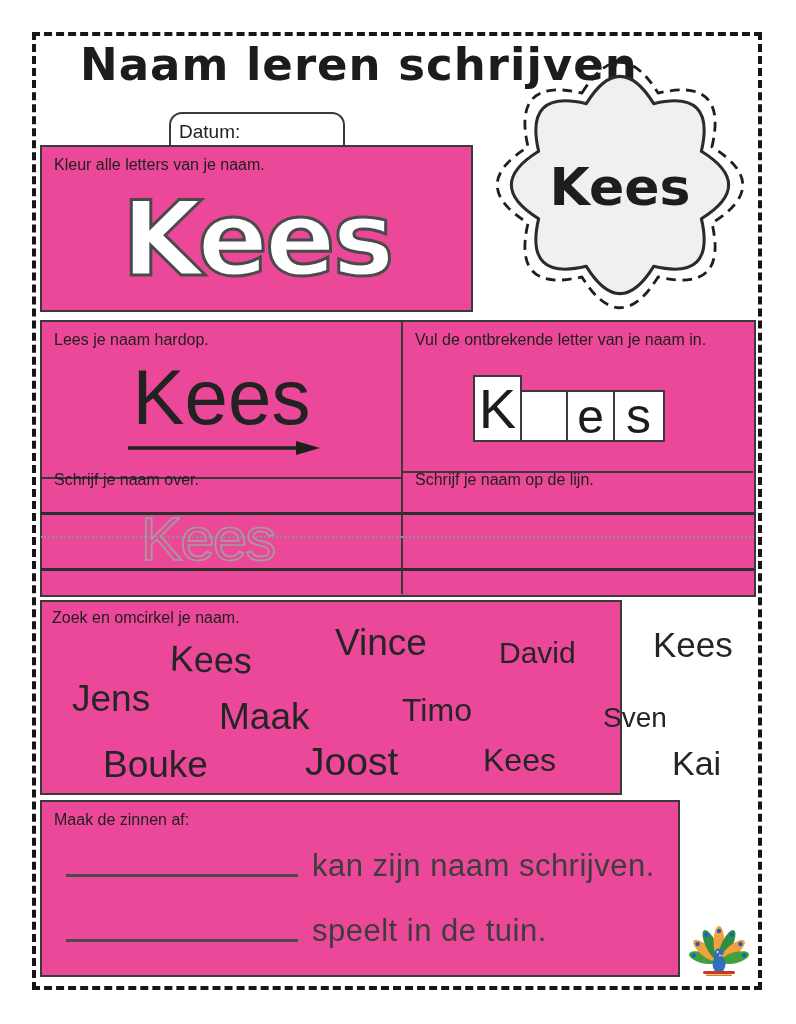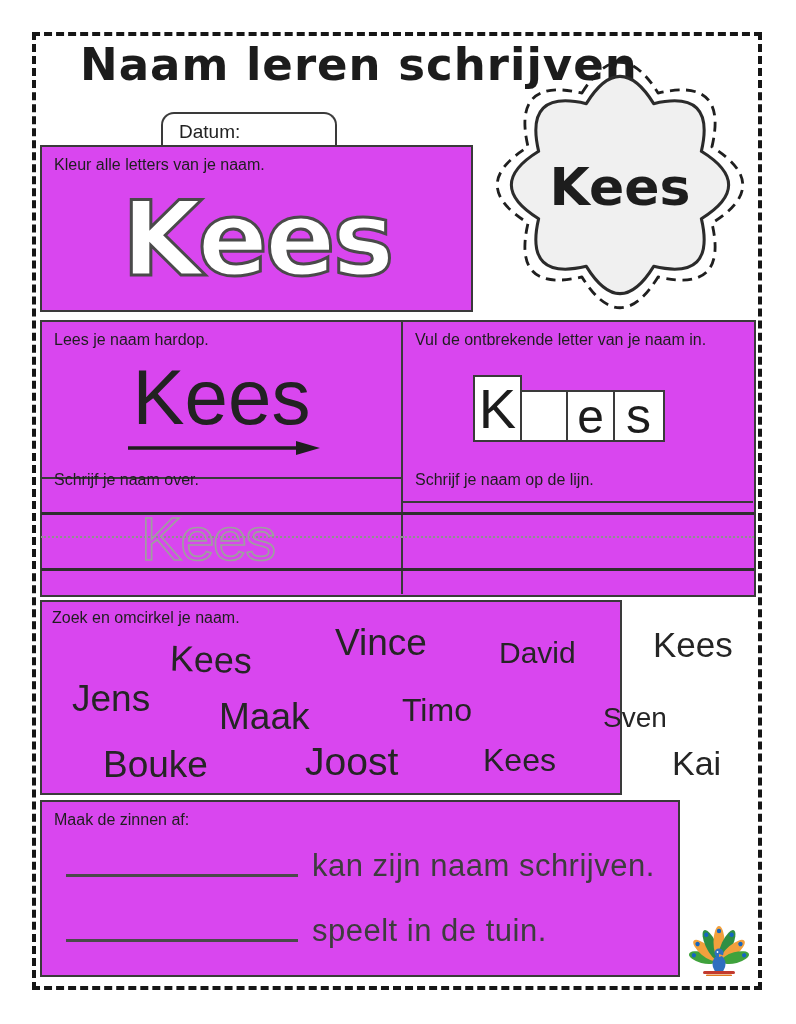--- a/index.html
+++ b/index.html
@@ -11,46 +11,46 @@
   .page-border{
     position:absolute;left:32px;top:32px;width:722px;height:950px;
     border:4px dashed #161616;pointer-events:none;
   }
   .page-title{
     position:absolute;left:80px;top:38px;font-size:45px;font-weight:bold;
     letter-spacing:1px;color:#1c1c1c;font-family:"DejaVu Sans",sans-serif;
   }
   
   .datum-tab{
-    position:absolute;left:161px;top:112px;width:176px;height:33px;
+    position:absolute;left:169px;top:112px;width:176px;height:33px;
     border:2.5px solid #3a3a3a;border-bottom:none;border-radius:13px 13px 0 0;
-    background:#fff;display:flex;align-items:flex-end;padding:0 0 2px 16px;
+    background:#fff;display:flex;align-items:flex-end;padding:0 0 2px 8px;
     box-sizing:border-box;font-size:19px;color:#222;
   }
   
-  .box{position:absolute;border:2.5px solid #3a3a3a;background:#d946ef;box-sizing:border-box;}
+  .box{position:absolute;border:2.5px solid #3a3a3a;background:#ec4899;box-sizing:border-box;}
   .label{position:absolute;left:12px;top:9px;font-size:16px;color:#1e1e1e;}
   
   .kleur-box{left:40px;top:145px;width:433px;height:167px;}
   .bubble-word{
     position:absolute;left:0;right:0;top:40px;text-align:center;
     font-size:104px;line-height:1;font-weight:bold;letter-spacing:-3px;
     color:#ffffff;-webkit-text-stroke:3px #4a4a4a;font-family:"DejaVu Sans",sans-serif;
   }
   
   .badge{position:absolute;left:486px;top:51px;width:268px;height:268px;}
   .badge-word{
     position:absolute;left:0;right:0;top:106px;text-align:center;
     font-size:52px;font-weight:bold;color:#1d1d1d;font-family:"DejaVu Sans",sans-serif;
   }
   
   .mid-box{left:40px;top:320px;width:716px;height:277px;}
   .cell{position:absolute;box-sizing:border-box;}
   .cell-tl{left:0;top:0;width:361px;height:157px;border-right:2.5px solid #3a3a3a;border-bottom:2.5px solid #3a3a3a;padding-left:19px;}
-  .cell-tr{left:361px;top:0;width:350px;height:181px;border-bottom:2.5px solid #3a3a3a;}
+  .cell-tr{left:361px;top:0;width:350px;height:151px;border-bottom:2.5px solid #3a3a3a;}
   .cell-bl{left:0;top:140px;width:361px;height:132px;border-right:2.5px solid #3a3a3a;}
   .cell-br{left:361px;top:140px;width:350px;height:132px;}
   .big-name{
     position:absolute;left:0;right:0;top:36px;text-align:center;
     font-size:78px;line-height:1;color:#222;letter-spacing:0px;
   }
   .arrow{position:absolute;left:84px;top:118px;}
   
   .letterboxes{position:absolute;left:70px;top:53px;height:68px;}
   .lbox{

